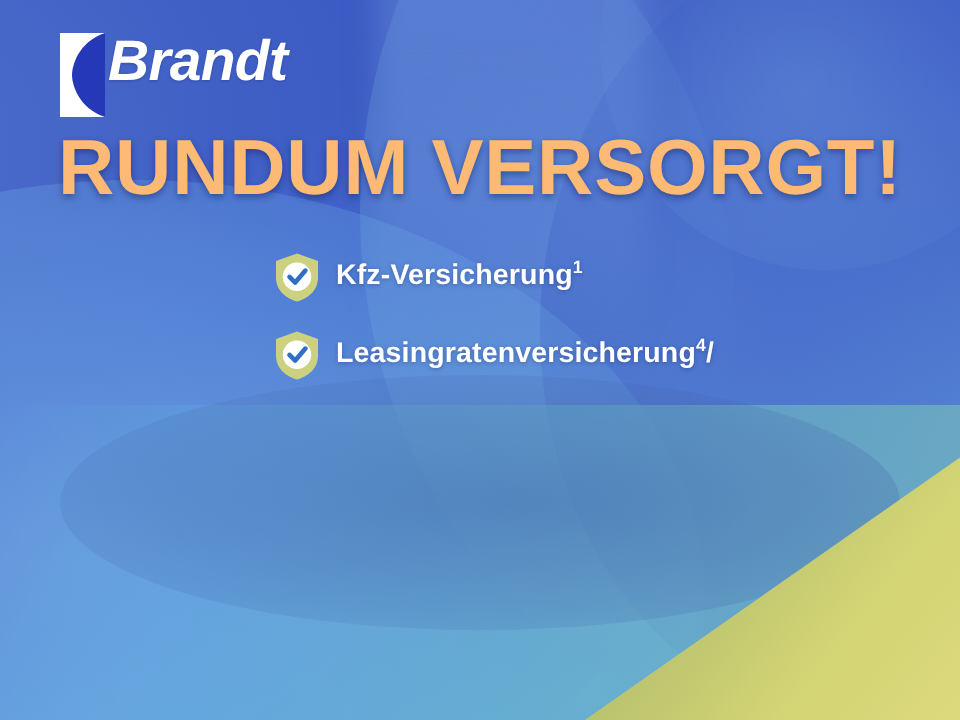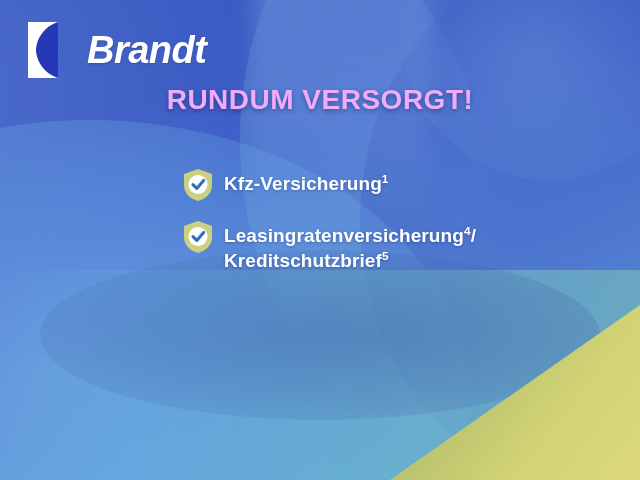--- a/index.html
+++ b/index.html
@@ -157,26 +157,25 @@
     height: 300px;
     border-radius: 50%;
     background: radial-gradient(circle at 45% 60%,
         rgba(110,155,220,0.40) 0%,
         rgba(110,155,220,0.00) 72%);
   }
 
   
   .logo {
     position: absolute;
-    left: 28px;
+    left: 40px;
     top: 22px;
     display: flex;
-    align-items: center;
+    align-items: flex-start;
     height: 56px;
-    gap: 27px;
   }
   .logo-mark {
     position: relative;
     width: 30px;
     height: 56px;
   }
   .logo-mark svg { display: block; }
   .logo-word {
     color: #ffffff;
     font-weight: 700;
@@ -189,22 +188,22 @@
     text-shadow: 0 1px 2px rgba(10,20,80,0.25);
   }
 
   
   .headline {
     position: absolute;
     left: 0;
     right: 0;
     top: 86px;
     text-align: center;
-    color: #f0abfc;
-    font-size: 28px;
+    color: #fdba74;
+    font-size: 52px;
     font-weight: 700;
     letter-spacing: 0.5px;
     line-height: 1;
     text-shadow: 0 2px 5px rgba(15,25,85,0.45);
     white-space: nowrap;
   }
 
   
   .features {
     position: absolute;
@@ -289,17 +288,17 @@
 
 
     <div class="feature">
       <span class="feature-icon">
         <svg width="32" height="34" viewBox="0 0 32 34" aria-hidden="true">
           <path d="M16 1 L30 6 V17 C30 26 23 31 16 33 C9 31 2 26 2 17 V6 Z" fill="#ccd180"></path>
           <circle cx="16" cy="16.5" r="9.5" fill="#ffffff"></circle>
           <path d="M11 16.6 L14.8 20.4 L21.6 12.4" fill="none" stroke="#2f6fc4" stroke-width="3.1" stroke-linecap="round" stroke-linejoin="round"></path>
         </svg>
       </span>
-      <span class="feature-text"><span>Leasingratenversicherung</span><sup>4</sup><span>/</span><span class="line2"><span>Kreditschutzbrief</span><sup>5</sup></span></span>
+      <span class="feature-text"><span>Leasingratenversicherung</span><sup>4</sup><span>/</span></span>
     </div>
 
   </div>
 </div>
 
 </body></html>

